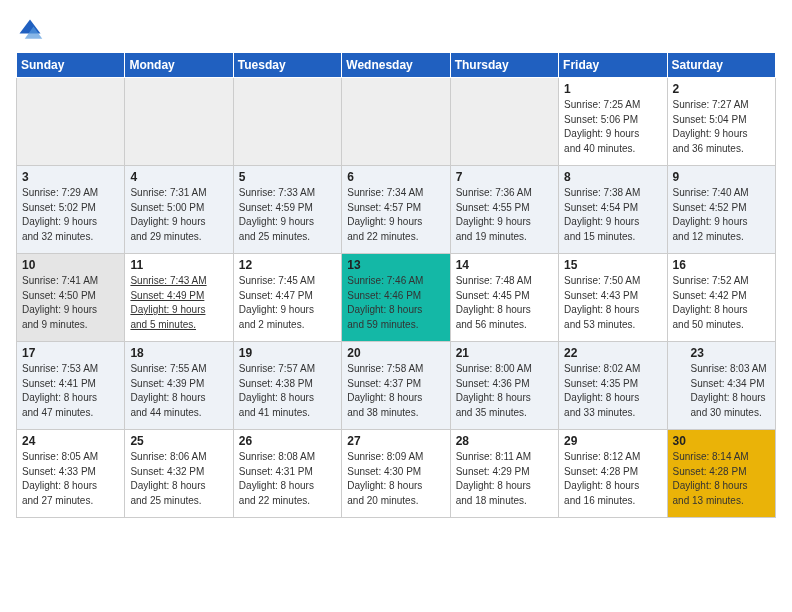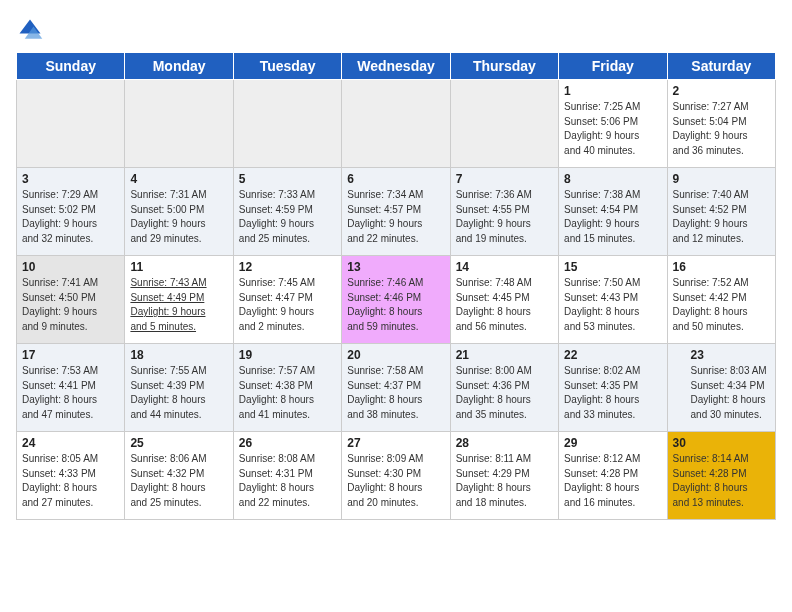--- a/index.html
+++ b/index.html
@@ -53,24 +53,24 @@
       color: #444;
     }
     table {
       width: 100%;
       border-collapse: collapse;
       table-layout: fixed;
     }
     th {
       background: #2060c0;
       color: #fff;
-      font-size: 14px;
+      font-size: 12px;
       font-weight: bold;
       padding: 5px 4px;
-      text-align: center;
+      text-align: left;
       border: 1px solid #fff;
     }
     td {
       border: 1px solid #ccc;
       vertical-align: top;
       padding: 4px 5px;
       font-size: 10.5px;
       color: #222;
       background: #fff;
       height: 88px;
@@ -219,21 +219,21 @@
 Daylight: 9 hours
 and 5 minutes.</div>
         </td>
         <td style="background: rgb(255, 255, 255);">
           <span class="day-num">12</span>
           <div class="day-info" style="white-space: pre-line;">Sunrise: 7:45 AM
 Sunset: 4:47 PM
 Daylight: 9 hours
 and 2 minutes.</div>
         </td>
-        <td style="background: #f0abfc;">
+        <td style="background: #14b8a6;">
           <span class="day-num">13</span>
           <div class="day-info" style="white-space: pre-line;">Sunrise: 7:46 AM
 Sunset: 4:46 PM
 Daylight: 8 hours
 and 59 minutes.</div>
         </td>
         <td style="background: rgb(255, 255, 255);">
           <span class="day-num">14</span>
           <div class="day-info" style="white-space: pre-line;">Sunrise: 7:48 AM
 Sunset: 4:45 PM

